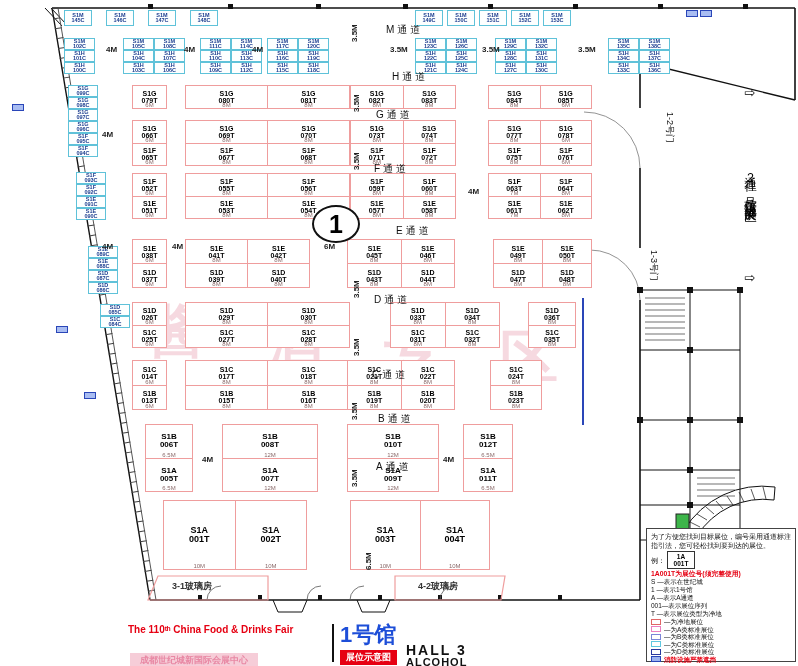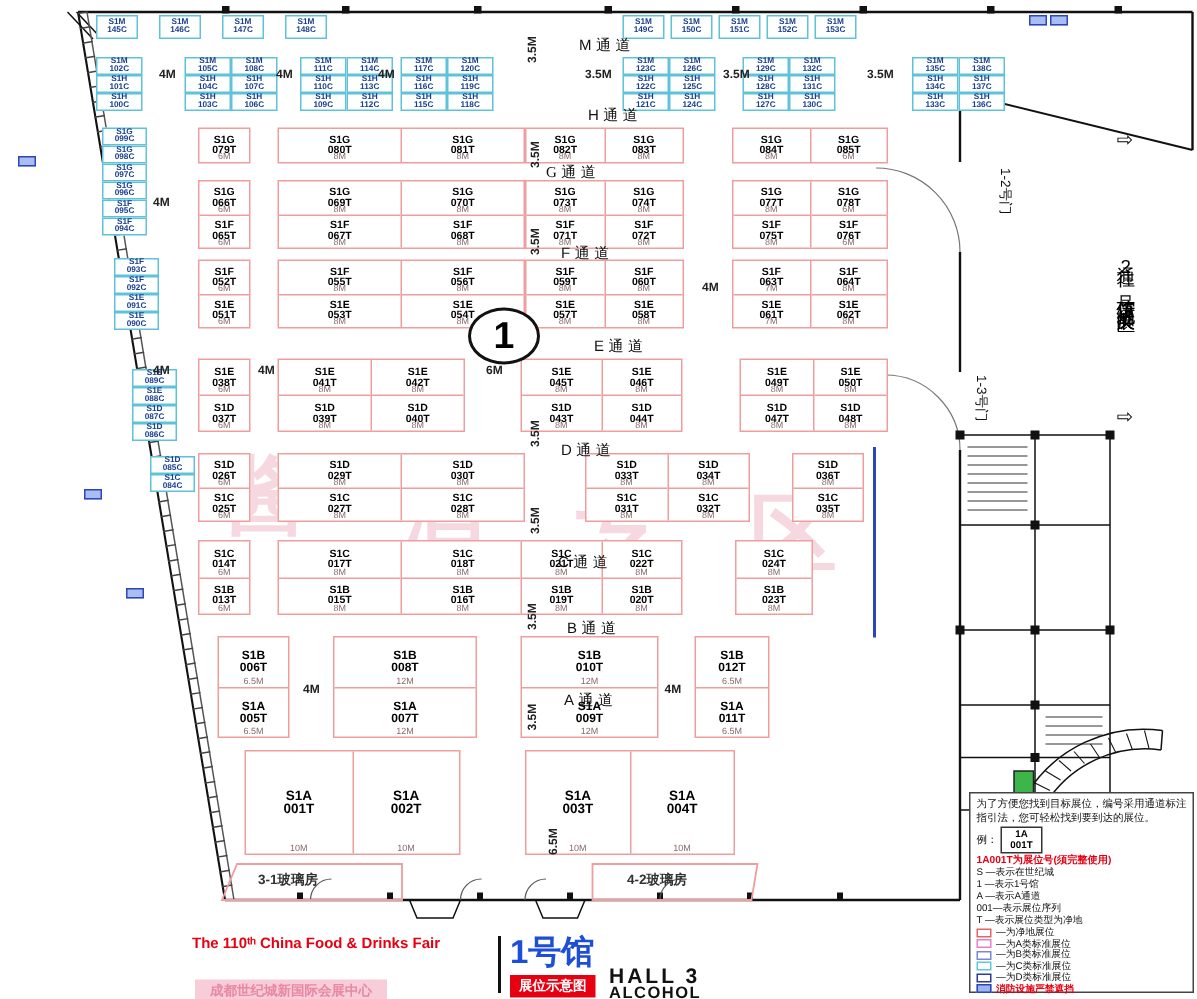--- a/index.html
+++ b/index.html
@@ -724,21 +724,21 @@
       <div class="ccell" style="left: 76px; top: 196px; width: 30px; height: 12px;">S1E<br>091C</div>
       <div class="ccell" style="left: 76px; top: 208px; width: 30px; height: 12px;">S1E<br>090C</div>
       <div class="ccell" style="left: 88px; top: 246px; width: 30px; height: 12px;">S1E<br>089C</div>
       <div class="ccell" style="left: 88px; top: 258px; width: 30px; height: 12px;">S1E<br>088C</div>
       <div class="ccell" style="left: 88px; top: 270px; width: 30px; height: 12px;">S1D<br>087C</div>
       <div class="ccell" style="left: 88px; top: 282px; width: 30px; height: 12px;">S1D<br>086C</div>
       <div class="ccell" style="left: 100px; top: 304px; width: 30px; height: 12px;">S1D<br>085C</div>
       <div class="ccell" style="left: 100px; top: 316px; width: 30px; height: 12px;">S1C<br>084C</div>
       <div class="al" style="left: 386px; top: 23px;">M通道</div>
       <div class="al" style="left: 392px; top: 70px;">H通道</div>
-      <div class="al" style="left: 364px; top: 108px; font-family: Liberation Serif, serif;">G通道</div>
+      <div class="al" style="left: 376px; top: 108px;">G通道</div>
       <div class="al" style="left: 374px; top: 162px;">F通道</div>
       <div class="al" style="left: 396px; top: 224px;">E通道</div>
       <div class="al" style="left: 374px; top: 293px;">D通道</div>
       <div class="al" style="left: 372px; top: 368px;">C通道</div>
       <div class="al" style="left: 378px; top: 412px;">B通道</div>
       <div class="al" style="left: 376px; top: 460px;">A通道</div>
       <div class="dm" style="left: 106px; top: 45px;">4M</div>
       <div class="dm" style="left: 184px; top: 45px;">4M</div>
       <div class="dm" style="left: 252px; top: 45px;">4M</div>
       <div class="dm" style="left: 390px; top: 45px;">3.5M</div>

